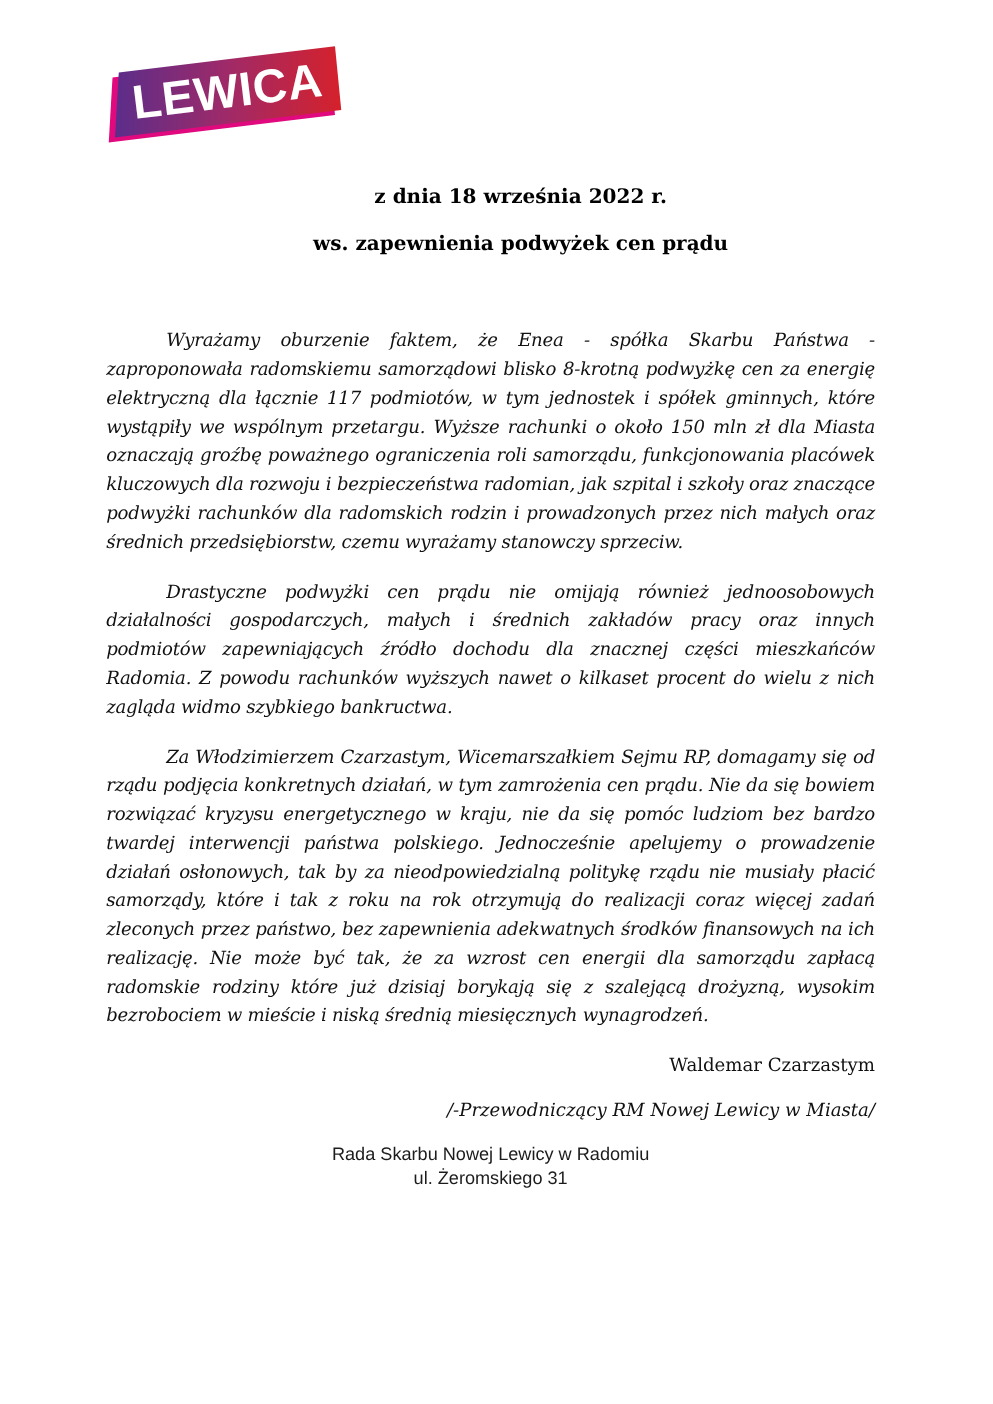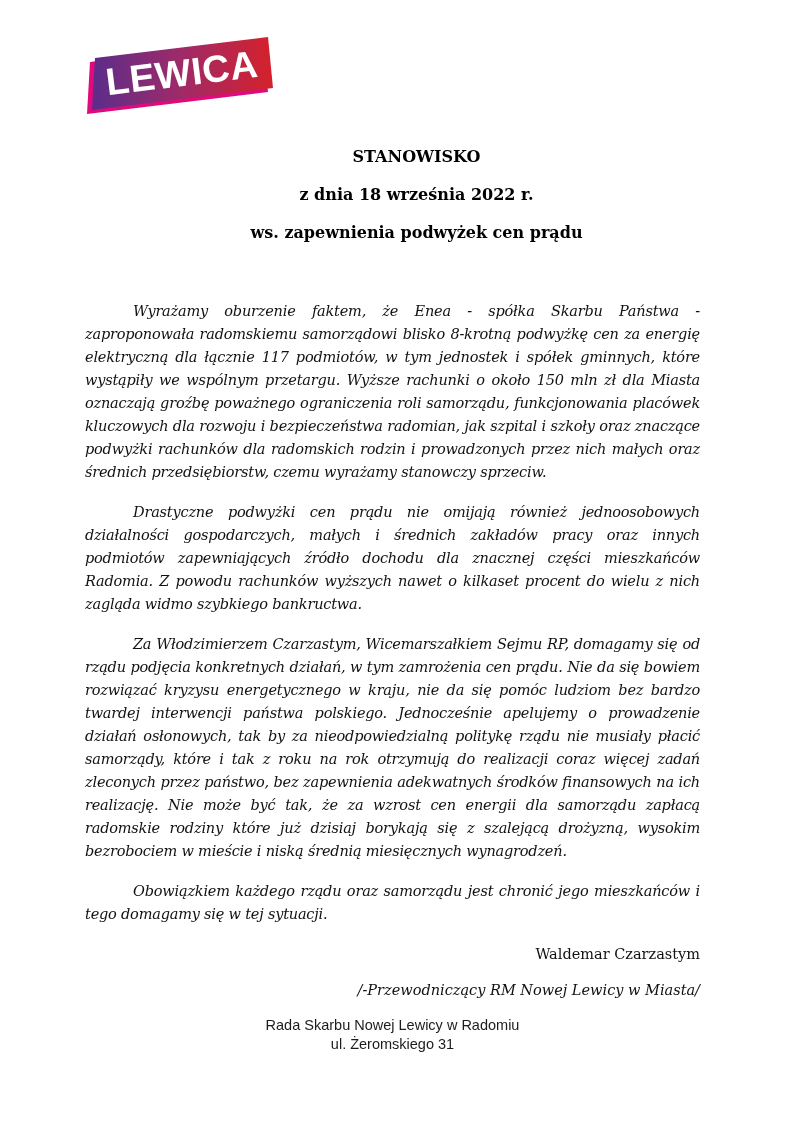--- a/index.html
+++ b/index.html
@@ -79,30 +79,28 @@
     <g>
       <polygon points="12,32 185,11 190,62 9,84" fill="#e0097e"></polygon>
       <polygon points="17,28 190,7 195,58 14,80" fill="url(#lewicaGrad)"></polygon>
       <text x="104" y="56" text-anchor="middle" transform="rotate(-7 104 44)" font-family="Liberation Sans, sans-serif" font-size="38" font-weight="bold" letter-spacing="0.5" fill="#ffffff">LEWICA</text>
     </g>
   </svg>
 
   <div class="doc">
 
     <div class="heading">
-      <p class="heading-line">STANOWISKO</p>
       <p class="heading-line">z dnia 18 września 2022 r.</p>
       <p class="heading-line">ws. zapewnienia podwyżek cen prądu</p>
     </div>
 
     <div class="bodytext">
       <p class="para">Wyrażamy oburzenie faktem, że Enea - spółka Skarbu Państwa - zaproponowała radomskiemu samorządowi blisko 8-krotną podwyżkę cen za energię elektryczną dla łącznie 117 podmiotów, w tym jednostek i spółek gminnych, które wystąpiły we wspólnym przetargu. Wyższe rachunki o około 150 mln zł dla Miasta oznaczają groźbę poważnego ograniczenia roli samorządu, funkcjonowania placówek kluczowych dla rozwoju i bezpieczeństwa radomian, jak szpital i szkoły oraz znaczące podwyżki rachunków dla radomskich rodzin i prowadzonych przez nich małych oraz średnich przedsiębiorstw, czemu wyrażamy stanowczy sprzeciw.</p>
       <p class="para">Drastyczne podwyżki cen prądu nie omijają również jednoosobowych działalności gospodarczych, małych i średnich zakładów pracy oraz innych podmiotów zapewniających źródło dochodu dla znacznej części mieszkańców Radomia. Z powodu rachunków wyższych nawet o kilkaset procent do wielu z nich zagląda widmo szybkiego bankructwa.</p>
       <p class="para">Za Włodzimierzem Czarzastym, Wicemarszałkiem Sejmu RP, domagamy się od rządu podjęcia konkretnych działań, w tym zamrożenia cen prądu. Nie da się bowiem rozwiązać kryzysu energetycznego w kraju, nie da się pomóc ludziom bez bardzo twardej interwencji państwa polskiego. Jednocześnie apelujemy o prowadzenie działań osłonowych, tak by za nieodpowiedzialną politykę rządu nie musiały płacić samorządy, które i tak z roku na rok otrzymują do realizacji coraz więcej zadań zleconych przez państwo, bez zapewnienia adekwatnych środków finansowych na ich realizację. Nie może być tak, że za wzrost cen energii dla samorządu zapłacą radomskie rodziny które już dzisiaj borykają się z szalejącą drożyzną, wysokim bezrobociem w mieście i niską średnią miesięcznych wynagrodzeń.</p>
-      <p class="para">Obowiązkiem każdego rządu oraz samorządu jest chronić jego mieszkańców i tego domagamy się w tej sytuacji.</p>
     </div>
 
     <div class="signature">
       <p class="signature-line">Waldemar Czarzastym</p>
       <p class="signature-line sig-italic">/-Przewodniczący RM Nowej Lewicy w Miasta/</p>
     </div>
 
     <div class="footer">
       <p class="footer-line">Rada Skarbu Nowej Lewicy w Radomiu</p>
       <p class="footer-line">ul. Żeromskiego 31</p>

